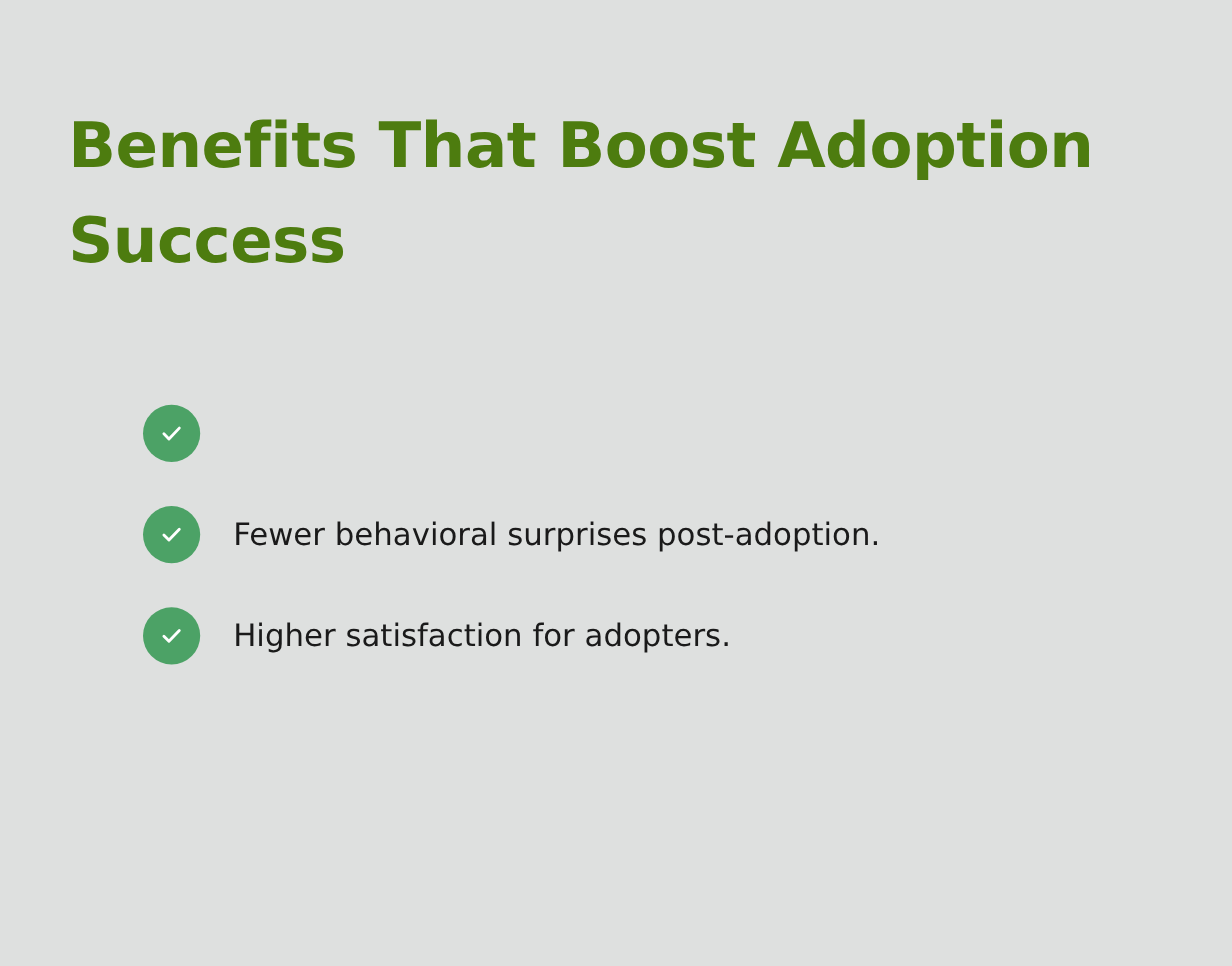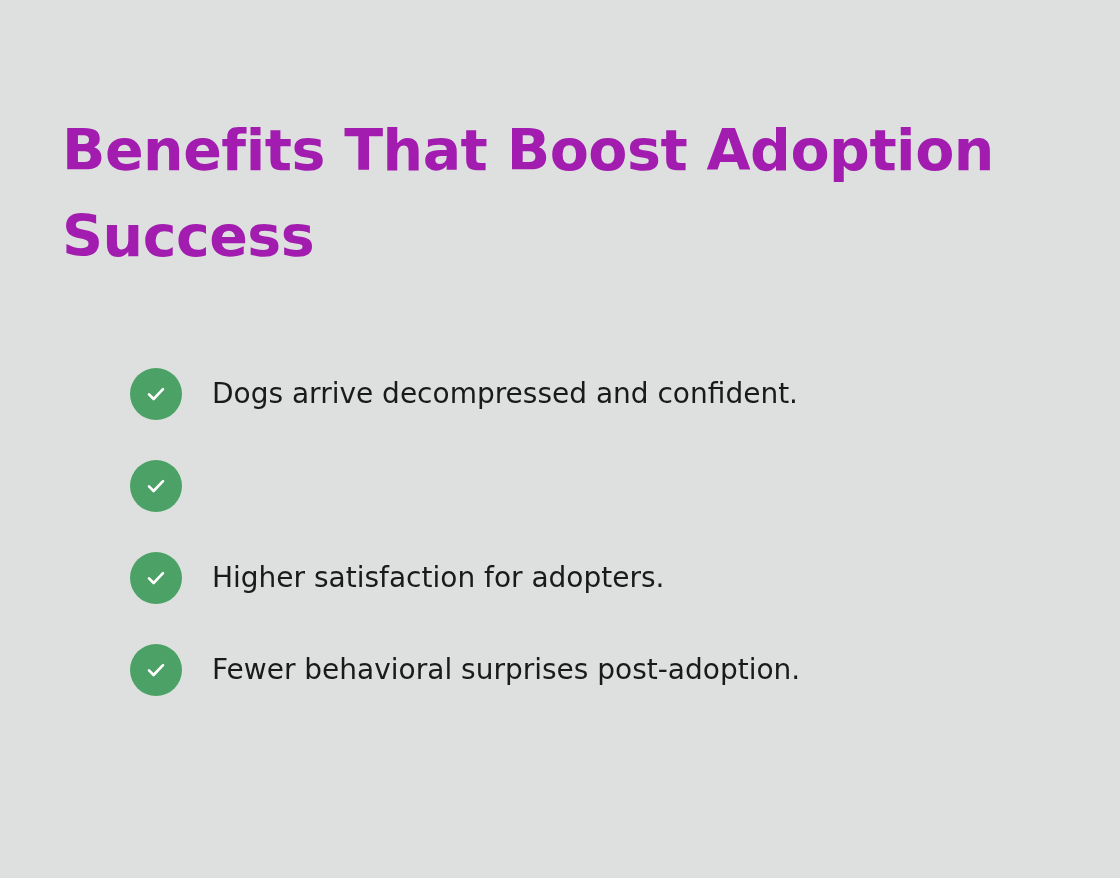--- a/index.html
+++ b/index.html
@@ -21,29 +21,29 @@
     width: 1120px;
     height: 878px;
     background: #dee0df;
     box-sizing: border-box;
   }
 
   
   .heading {
     position: absolute;
     left: 62px;
-    top: 107px;
+    top: 90px;
     width: 960px;
     margin: 0;
     font-family: "DejaVu Sans", sans-serif;
     font-size: 57px;
     font-weight: bold;
     line-height: 86px;
     letter-spacing: -0.5px;
-    color: #a21caf;
+    color: #4d7c0f;
     white-space: pre-line;
   }
 
   
   .benefit-list {
     position: absolute;
     left: 130px;
     top: 368px;
     width: 900px;
     margin: 0;
@@ -91,50 +91,42 @@
 </style>
 </head>
 <body>
 
 <div class="slide">
 
   <h1 class="heading">Benefits That Boost Adoption Success</h1>
 
   <ul class="benefit-list">
 
-    <li class="benefit-item">
-      <span class="check-badge">
-        <svg viewBox="0 0 26 26" aria-hidden="true">
-          <path d="M6 13.4 L10.6 18 L20 8.2" fill="none" stroke="#ffffff" stroke-width="2.6" stroke-linecap="round" stroke-linejoin="round"></path>
-        </svg>
-      </span>
-      <span class="benefit-text">Dogs arrive decompressed and confident.</span>
-    </li>
 
     <li class="benefit-item">
       <span class="check-badge">
         <svg viewBox="0 0 26 26" aria-hidden="true">
           <path d="M6 13.4 L10.6 18 L20 8.2" fill="none" stroke="#ffffff" stroke-width="2.6" stroke-linecap="round" stroke-linejoin="round"></path>
         </svg>
       </span>
     </li>
 
 
     <li class="benefit-item">
       <span class="check-badge">
         <svg viewBox="0 0 26 26" aria-hidden="true">
           <path d="M6 13.4 L10.6 18 L20 8.2" fill="none" stroke="#ffffff" stroke-width="2.6" stroke-linecap="round" stroke-linejoin="round"></path>
         </svg>
       </span>
-      <span class="benefit-text">Higher satisfaction for adopters.</span>
+      <span class="benefit-text">Fewer behavioral surprises post-adoption.</span>
     </li>
 
     <li class="benefit-item">
       <span class="check-badge">
         <svg viewBox="0 0 26 26" aria-hidden="true">
           <path d="M6 13.4 L10.6 18 L20 8.2" fill="none" stroke="#ffffff" stroke-width="2.6" stroke-linecap="round" stroke-linejoin="round"></path>
         </svg>
       </span>
-      <span class="benefit-text">Fewer behavioral surprises post-adoption.</span>
+      <span class="benefit-text">Higher satisfaction for adopters.</span>
     </li>
 
   </ul>
 </div>
 
 </body></html>

